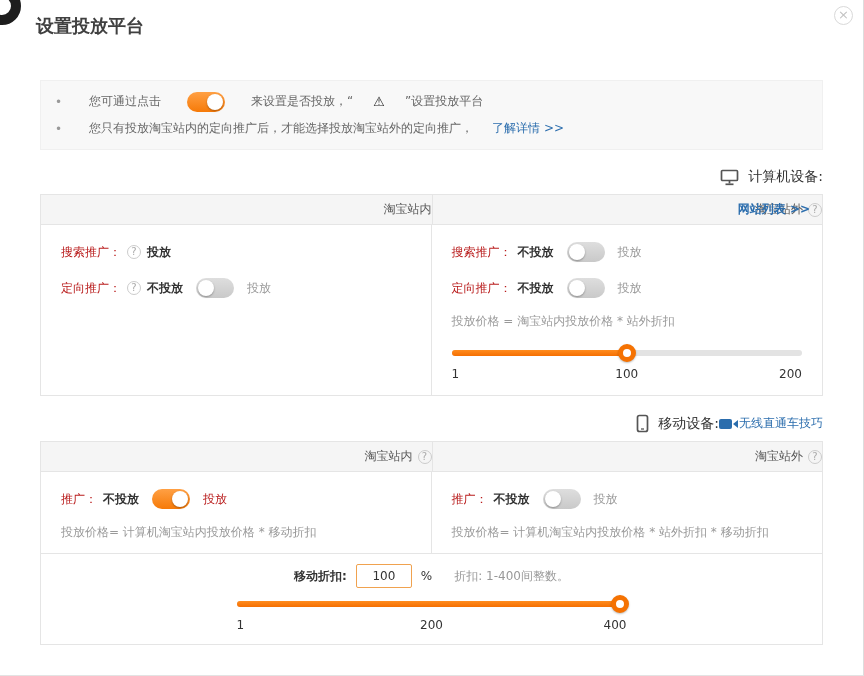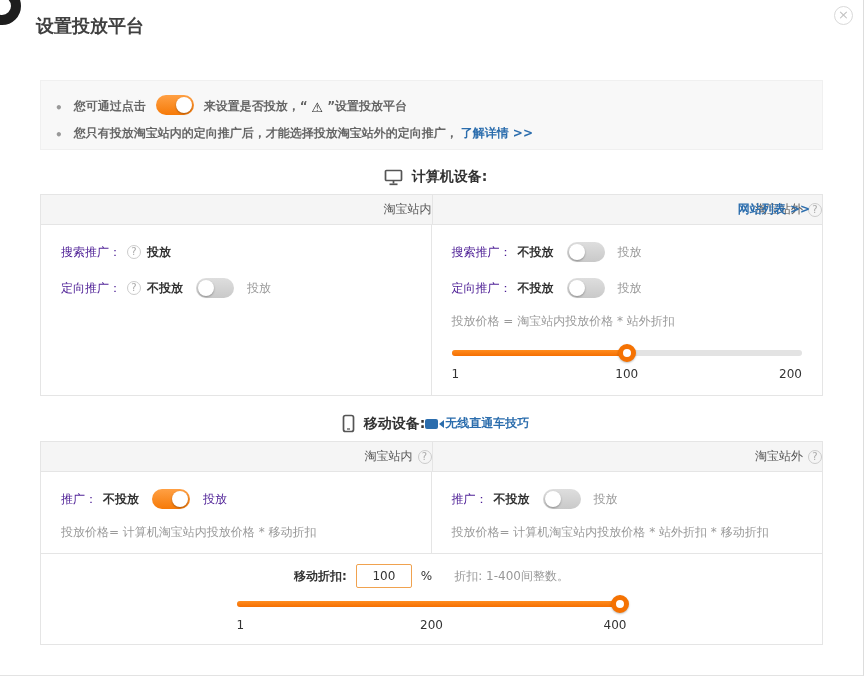--- a/index.html
+++ b/index.html
@@ -54,25 +54,24 @@
 
   
   .notice {
     margin-top: 42px;
     background: #f8f8f8;
     border: 1px solid #f0f0f0;
     padding: 7px 14px;
   }
   .notice-line {
     display: flex;
-    align-items: flex-end;
-    gap: 3px;
+    align-items: center;
+    gap: 19px;
     min-height: 27px;
     color: #666;
-    font-weight: bold;
   }
   .notice-line::before { content: "•"; color: #999; margin-right: 8px; }
   .warn-glyph { color: #1a1a1a; font-size: 13px; margin: 0 1px; }
   .link { color: #2b6dad; text-decoration: none; cursor: pointer; }
 
   
   .toggle {
     position: relative;
     display: inline-block;
     width: 38px;
@@ -93,23 +92,22 @@
     background: #fff;
     box-shadow: 0 1px 2px rgba(0,0,0,.3);
   }
   .toggle.on .knob  { right: 2px; }
   .toggle.off .knob { left: 2px; }
 
   
   .section-head {
     display: flex;
     align-items: center;
-    justify-content: center;
-    margin: 18px 8px 8px;
-    font-weight: bold;
+    justify-content: flex-end;
+    margin: 18px 0 8px;
   }
   .sec-left {
     display: flex;
     align-items: center;
     gap: 9px;
     font-size: 14px;
     color: #333;
   }
   .sec-left svg { margin-left: 8px; }
   .sec-right { display: flex; align-items: center; gap: 7px; font-size: 12px; }
@@ -148,21 +146,21 @@
     gap: 5px;
     color: #555;
   }
   .ph-cell + .ph-cell { border-left: 1px solid #e5e5e5; }
   .ph-link { position: absolute; right: 12px; font-weight: bold; }
   .panel-body { display: flex; align-items: stretch; }
   .cell { width: 50%; padding: 16px 20px 12px; }
   .cell.left { border-right: 1px solid #e5e5e5; }
 
   .row { display: flex; align-items: center; gap: 6px; margin-bottom: 14px; min-height: 22px; }
-  .lbl { color: #4c1d95; }
+  .lbl { color: #b91c1c; }
   .val-bold { color: #333; font-weight: bold; }
   .val-gray { color: #999; }
   .qicon {
     display: inline-block;
     flex: 0 0 auto;
     width: 14px;
     height: 14px;
     border: 1px solid #ccc;
     border-radius: 50%;
     color: #aaa;

